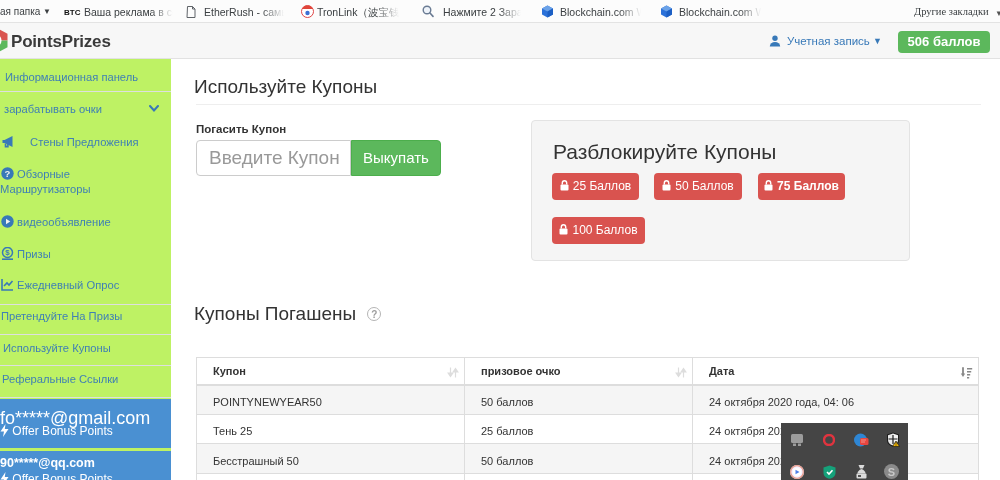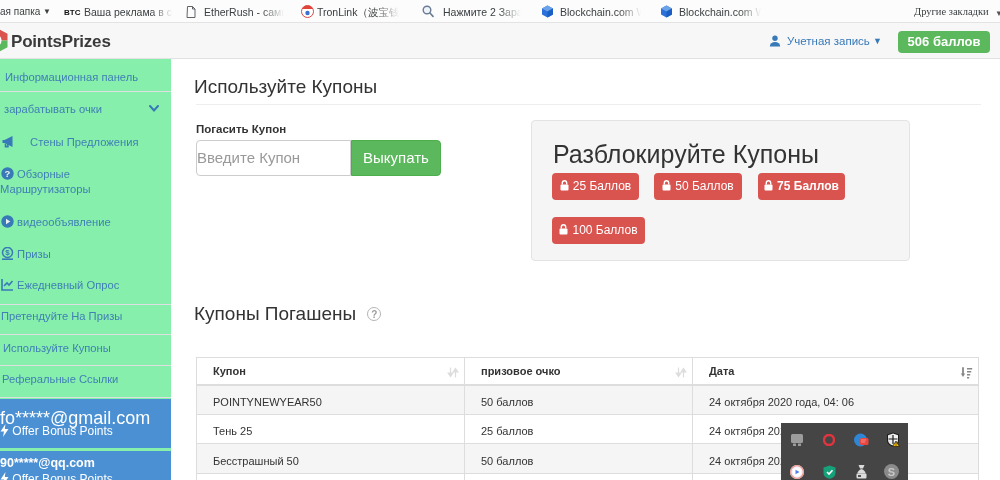--- a/index.html
+++ b/index.html
@@ -21,43 +21,43 @@
   background:#f7f7f7; border-bottom:1px solid #e2e2e2; overflow:hidden; }
 #logotext { position:absolute; left:11px; top:9px; font-size:17px; font-weight:bold;
   color:#3a3a3a; letter-spacing:-0.2px; }
 #account { position:absolute; left:769px; top:12px; color:#3879b8; font-size:11.5px; }
 #ptsbtn { position:absolute; left:898px; top:8px; width:92px; height:22px;
   background:#5cb85c; border-radius:4px; color:#fff; font-weight:bold;
   font-size:13px; text-align:center; line-height:22px; }
 
 
 #sidebar { position:absolute; left:0; top:59px; width:171px; height:421px;
-  background:#86efac; }
+  background:#bef264; }
 .sn { position:absolute; left:0; color:#4080b4; font-size:11.2px; line-height:1.2; white-space:nowrap; }
 .sep { position:absolute; left:0; width:171px; border-top:1px solid #dddfe0; }
 .sicon { display:inline-block; vertical-align:-2px; }
 .blue-block { position:absolute; left:0; width:171px; background:#4a90d2; color:#fff; }
 
 
 #main { position:absolute; left:171px; top:59px; width:829px; height:421px; background:#fff; }
 h1.pagehead { position:absolute; font-size:19px; line-height:1.1; font-weight:normal; color:#333; }
 
 
 #lbl { position:absolute; left:25px; top:64px; font-size:11.5px; font-weight:bold; color:#333; }
 #cinput { position:absolute; left:25px; top:81px; width:155px; height:36px;
   border:1px solid #ccc; border-radius:4px 0 0 4px; background:#fff;
-  color:#999; font-size:15px; line-height:34px; }
+  color:#999; font-size:19px; line-height:34px; padding-left:12px; }
 #cbtn { position:absolute; left:180px; top:81px; width:90px; height:36px;
   background:#5cb85c; border:1px solid #4cae4c; border-radius:0 4px 4px 0;
   color:#fff; font-size:15px; text-align:center; line-height:34px; }
 
 
 #well { position:absolute; left:360px; top:61px; width:379px; height:141px;
   background:#f5f5f5; border:1px solid #e3e3e3; border-radius:4px; }
-#well h2 { position:absolute; left:21px; top:19px; font-size:25px; font-weight:normal; color:#333; }
+#well h2 { position:absolute; left:21px; top:19px; font-size:21px; font-weight:normal; color:#333; }
 .rbtn { position:absolute; height:27px; background:#d9534f; border-radius:4px;
   color:#fff; font-size:12px; text-align:center; line-height:27px; }
 .lock { display:inline-block; vertical-align:-1px; margin-right:4px; }
 
 
 #tbl { position:absolute; left:25px; top:298px; width:782px; border-collapse:collapse;
   table-layout:fixed; font-size:11px; color:#333; }
 #tbl th, #tbl td { border:1px solid #ddd; padding:0 16px; text-align:left;
   font-weight:normal; overflow:hidden; white-space:nowrap; position:relative; }
 #tbl th { height:27px; font-weight:bold; font-size:11px; border-bottom:2px solid #ddd; }

